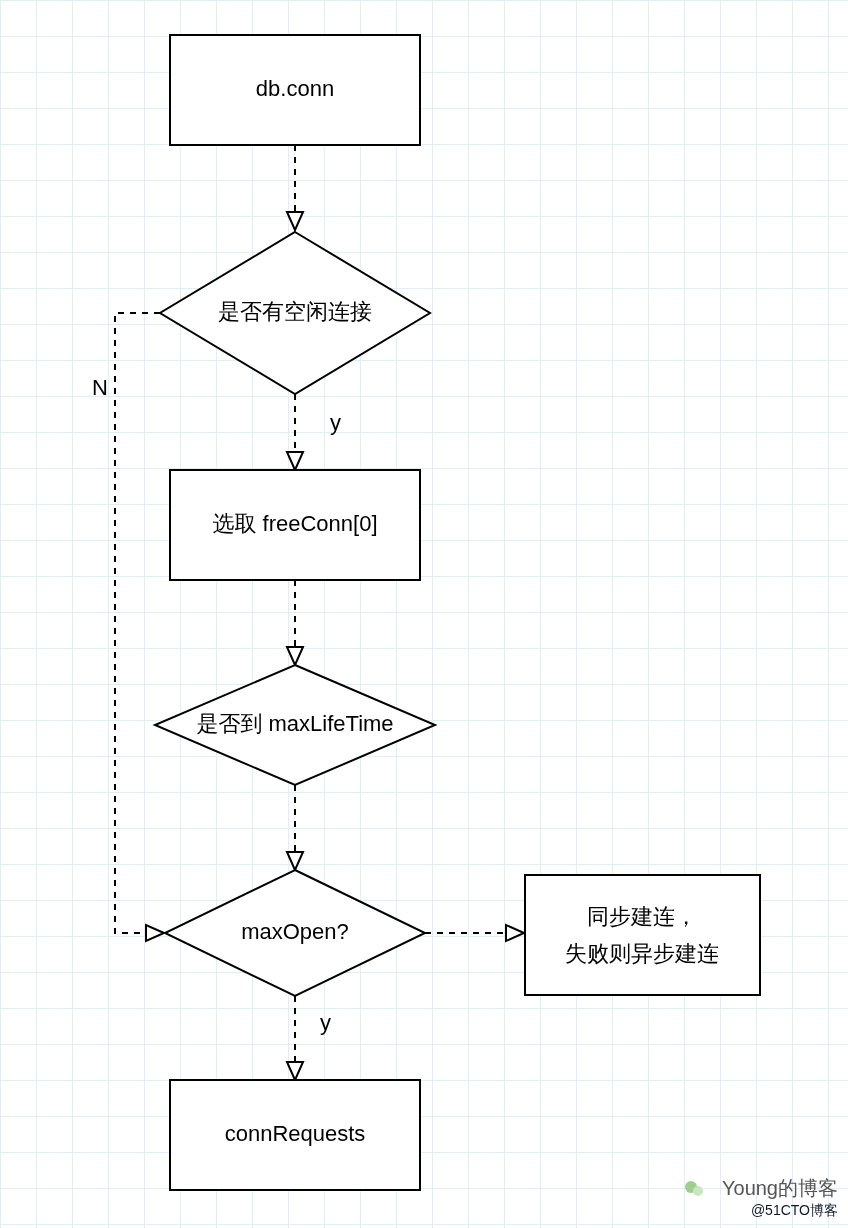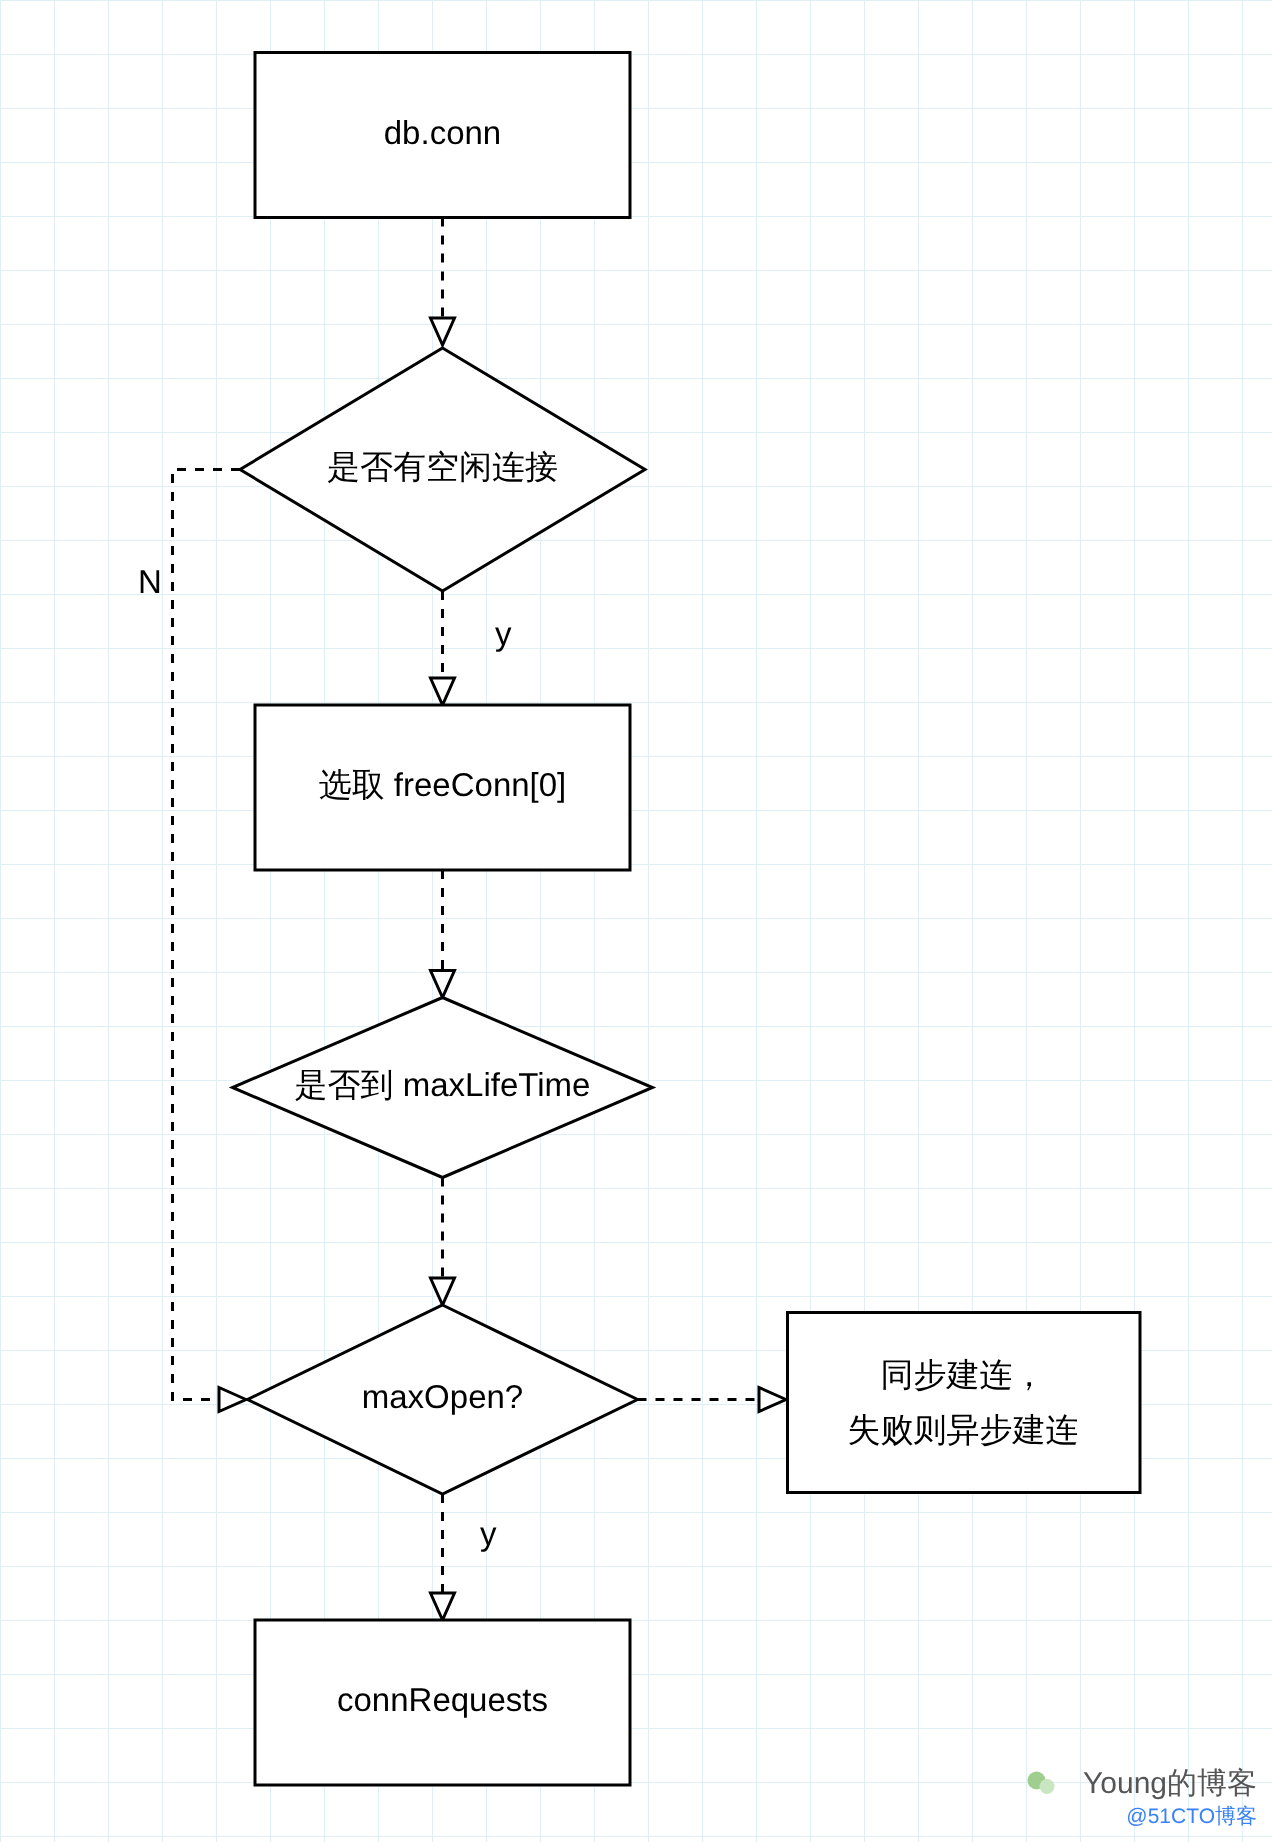--- a/index.html
+++ b/index.html
@@ -70,21 +70,21 @@
   .watermark .line1 {
     font-size: 20px;
     color: #555;
     display: flex;
     align-items: center;
     justify-content: center;
     gap: 16px;
   }
   .watermark .line2 {
     font-size: 14px;
-    color: #3b82f6;
+    color: #0f172a;
   }
   .wechat-icon {
     width: 24px;
     height: 24px;
     position: relative;
   }
   .wechat-icon svg { position: static; width: 24px; height: 24px; }
 </style>
 </head>
 <body>

